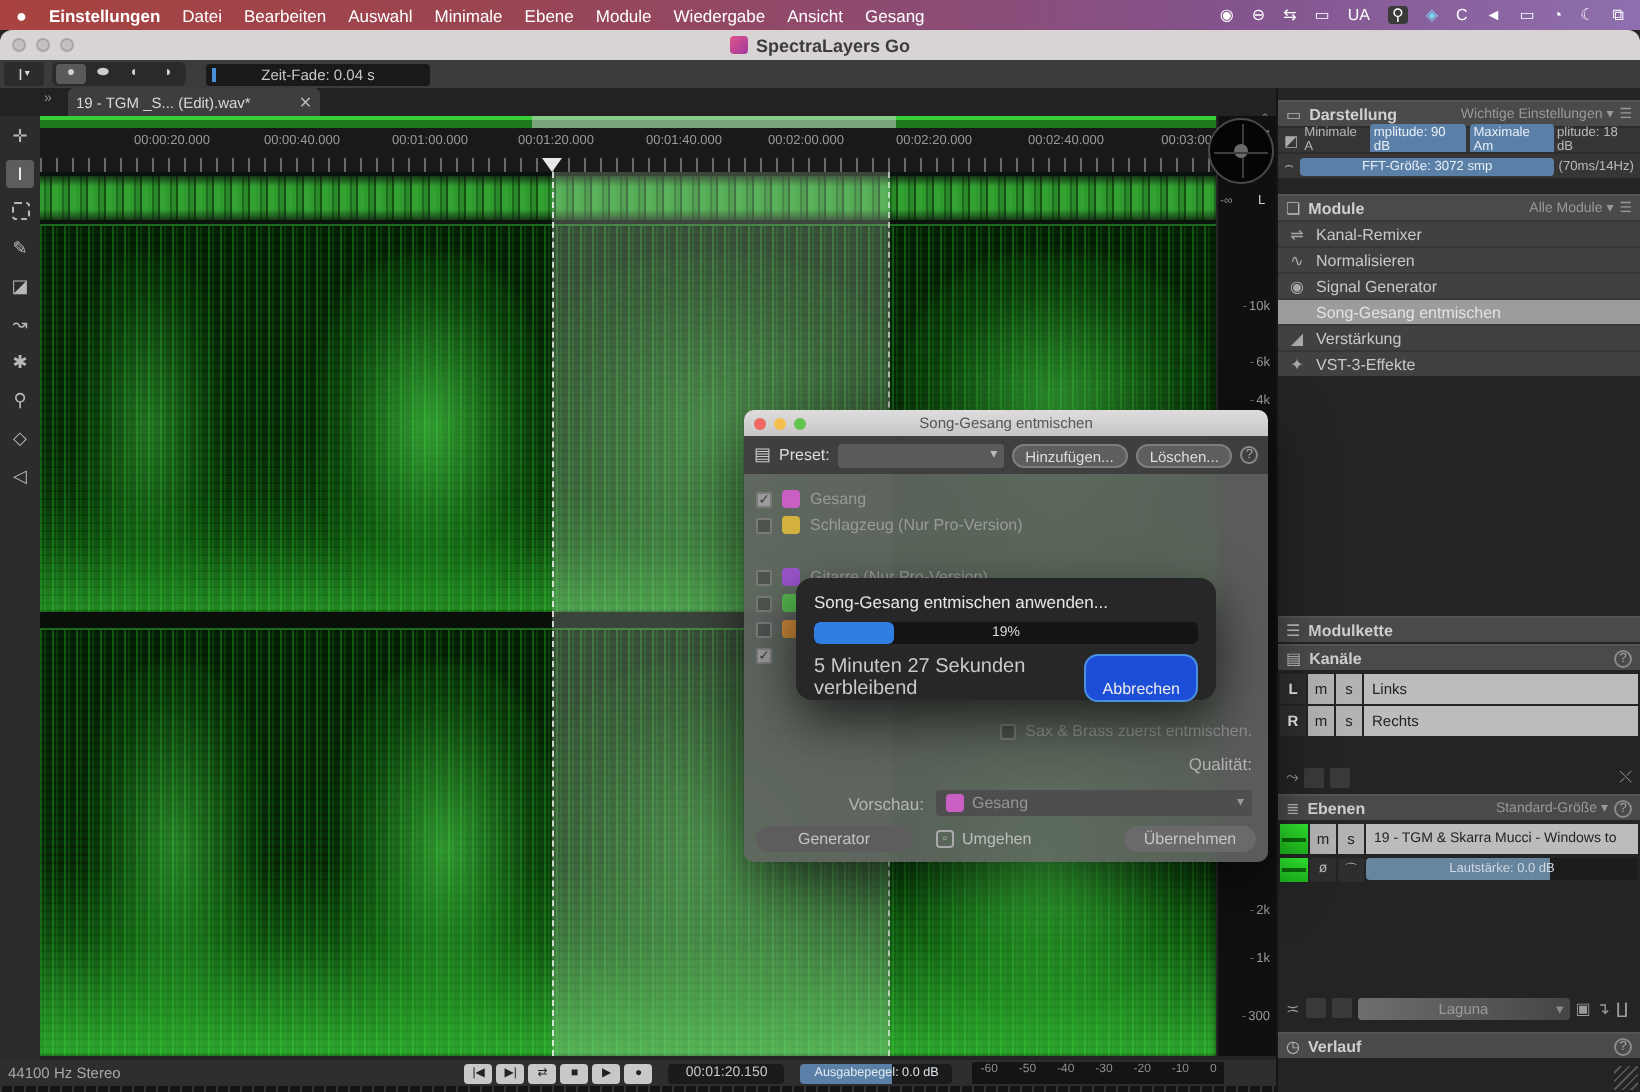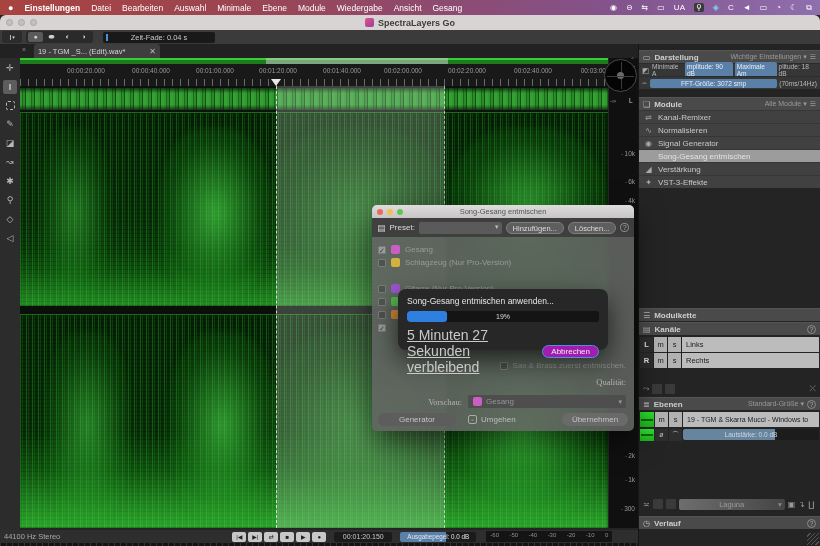--- a/index.html
+++ b/index.html
@@ -174,41 +174,41 @@
   .dbtn{height:12px;border:1px solid #7e7e7e;background:#5e5e5e;border-radius:6px;color:#ddd;
     font-size:7.5px;padding:0 6px;line-height:11px;}
   .stem{position:absolute;left:6px;right:6px;height:13px;display:flex;align-items:center;gap:5px;
     color:#9a9a9a;font-size:8px;}
   .cb{width:8px;height:8px;border:1px solid #7a7a7a;border-radius:1px;background:rgba(40,40,40,.3);
     color:#3e3e3e;font-size:7px;line-height:8px;text-align:center;}
   .cb.on{background:#9a9a9a;}
   .stemico{width:9px;height:9px;border-radius:2px;}
   .saxrow{position:absolute;right:8px;top:156px;display:flex;align-items:center;gap:5px;color:#8f8f8f;font-size:8px;}
   .fieldrow{position:absolute;right:8px;display:flex;align-items:center;gap:6px;}
-  .fieldrow .lab{color:#b4b4b4;font-size:8.5px;font-family:Liberation Serif, serif;}
+  .fieldrow .lab{color:#b4b4b4;font-size:8.5px;}
   .ddl{width:158px;height:13px;background:#4e4e4e;border-radius:2px;position:relative;color:#949494;
     font-size:8px;line-height:13px;padding-left:5px;display:flex;align-items:center;gap:4px;}
   .ddl .v{position:absolute;right:4px;color:#999;font-size:7px;}
   .btnrow{position:absolute;left:6px;right:6px;bottom:5px;height:14px;display:flex;align-items:center;}
   .pill{height:13px;border-radius:7px;background:#5d5d5d;color:#c4c4c4;font-size:8px;line-height:13px;
     text-align:center;}
   .bypass{display:flex;align-items:center;gap:4px;color:#bdbdbd;font-size:8px;margin-left:12px;}
   .bypass .bico{width:9px;height:9px;border:1px solid #aaa;border-radius:2px;font-size:6px;line-height:8px;text-align:center;color:#bbb;}
 
   
   .progress{position:absolute;left:398px;top:289px;width:210px;height:61px;z-index:30;background:#272727;
     border-radius:8px;box-shadow:0 10px 26px rgba(0,0,0,.65);padding:7px 9px;}
   .ptitle{color:#e6e6e6;font-size:8.5px;margin-bottom:5px;}
   .pbar{height:11px;background:#141414;border-radius:3px;position:relative;overflow:hidden;}
   .pfill{position:absolute;left:0;top:0;bottom:0;border-radius:3px;}
   .ppct{position:absolute;inset:0;text-align:center;color:#ddd;font-size:7px;line-height:11px;}
   .pbot{display:flex;align-items:center;margin-top:5px;}
-  .premain{color:#c9c9c9;font-size:14px;flex:1;text-decoration:underline;}
-  .cancel{height:13px;border:1.5px solid #4a90e2;border-radius:7px;background:#a21caf;color:#ececec;
-    font-size:8px;line-height:11px;padding:0 8px;}
+  .premain{color:#c9c9c9;font-size:10px;flex:1;}
+  .cancel{height:13px;border:1.5px solid #4a90e2;border-radius:7px;background:#1d4ed8;color:#ececec;
+    font-size:8px;line-height:11px;padding:11px 8px;}
 </style>
 </head>
 <body>
 
 <div class="screen">
 
   <div class="menubar">
     <span class="apple">●</span>
     <span class="appname">Einstellungen</span>
     <span>Datei</span>

